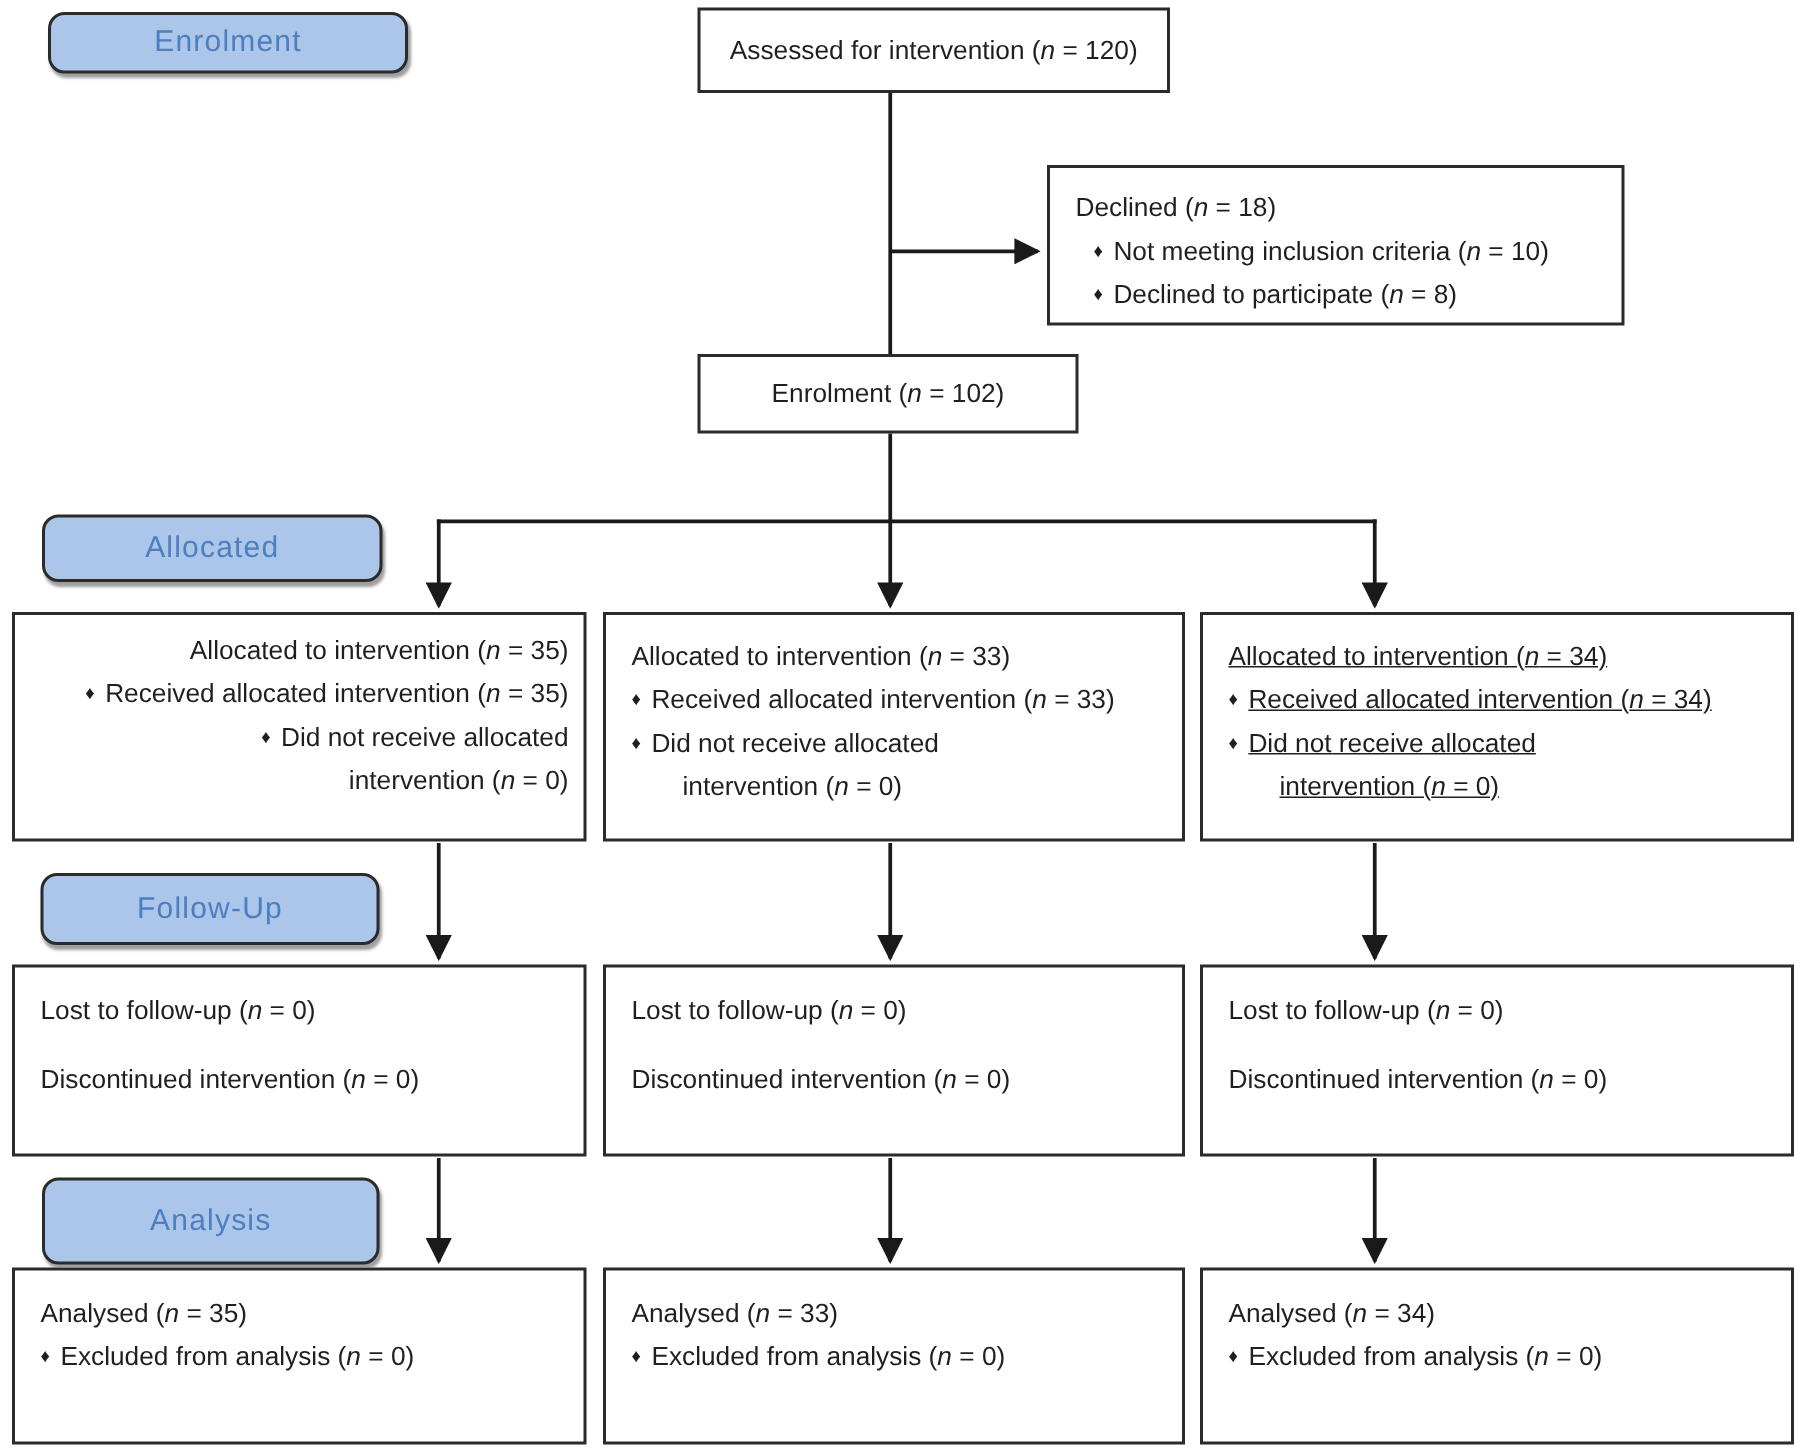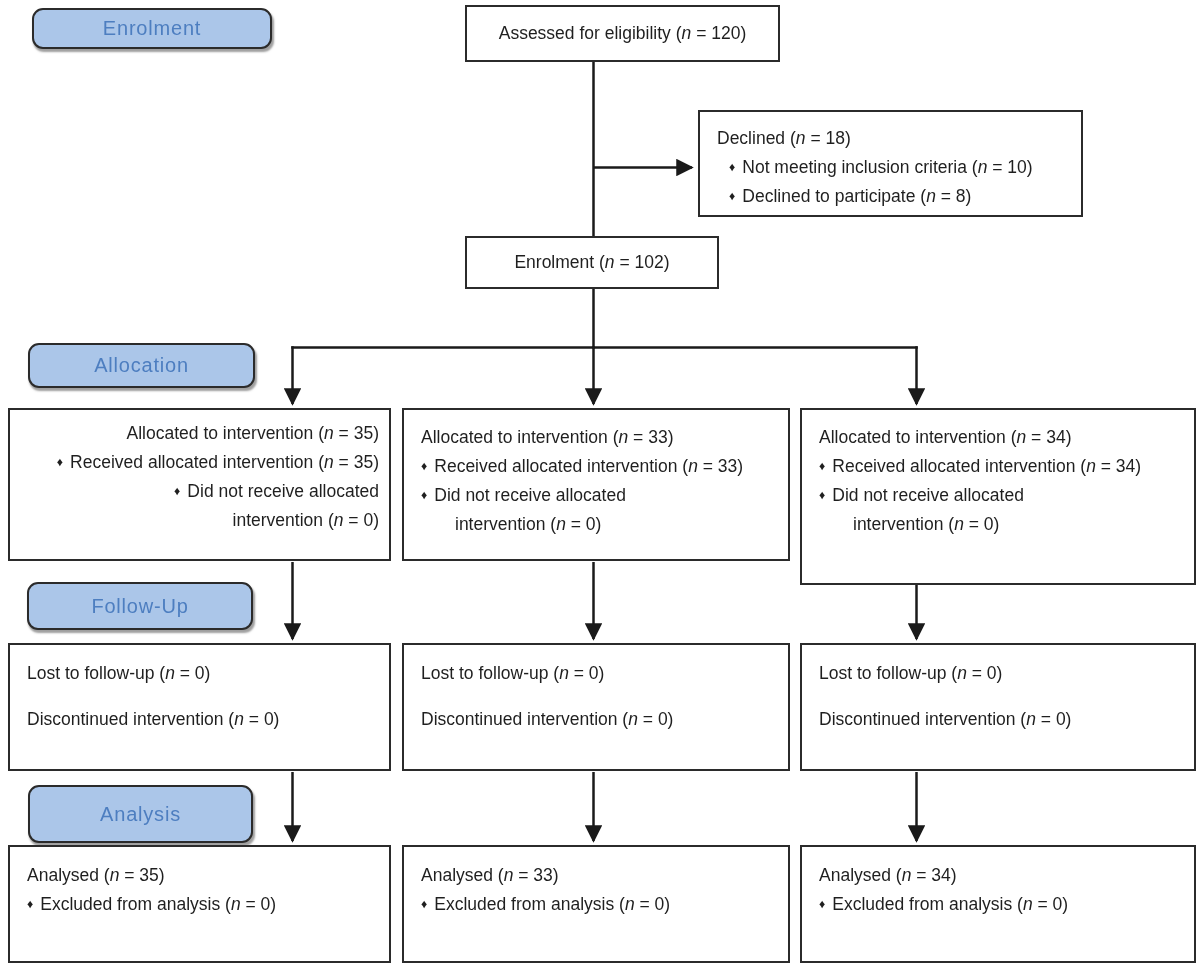--- a/index.html
+++ b/index.html
@@ -84,31 +84,31 @@
       <line x1="292.5" y1="772" x2="292.5" y2="841" marker-end="url(#arrow)"></line>
       <line x1="593.5" y1="772" x2="593.5" y2="841" marker-end="url(#arrow)"></line>
       <line x1="916.5" y1="772" x2="916.5" y2="841" marker-end="url(#arrow)"></line>
     </g>
   </svg>
 
   <div class="section-label" style="left:32px; top:8px; width:240px; height:41px;">
     <span>Enrolment</span>
   </div>
   <div class="section-label" style="left:28px; top:343px; width:227px; height:45px;">
-    <span>Allocation</span>
+    <span>Allocated</span>
   </div>
   <div class="section-label" style="left:27px; top:582px; width:226px; height:48px;">
     <span>Follow-Up</span>
   </div>
   <div class="section-label" style="left:28px; top:785px; width:225px; height:58px;">
     <span>Analysis</span>
   </div>
 
   <div class="flow-box center" style="left:465px; top:5px; width:315px; height:57px;">
-      <div class="line"><span>Assessed for eligibility (</span><i>n</i><span> = 120)</span></div>
+      <div class="line"><span>Assessed for intervention (</span><i>n</i><span> = 120)</span></div>
     </div>
 
   <div class="flow-box" style="left:698px; top:110px; width:385px; height:107px; padding-top:12px;">
       <div class="line"><span>Declined (</span><i>n</i><span> = 18)</span></div>
       <div class="line bullet-indent"><span class="bullet">♦</span><span>Not meeting inclusion criteria (</span><i>n</i><span> = 10)</span></div>
       <div class="line bullet-indent"><span class="bullet">♦</span><span>Declined to participate (</span><i>n</i><span> = 8)</span></div>
     </div>
 
   <div class="flow-box center" style="left:465px; top:236px; width:254px; height:53px;">
       <div class="line"><span>Enrolment (</span><i>n</i><span> = 102)</span></div>
@@ -119,21 +119,21 @@
       <div class="line"><span class="bullet">♦</span><span>Received allocated intervention (</span><i>n</i><span> = 35)</span></div>
       <div class="line"><span class="bullet">♦</span><span>Did not receive allocated</span></div>
       <div class="line indent"><span>intervention (</span><i>n</i><span> = 0)</span></div>
     </div>
   <div class="flow-box" style="left:402px; top:408px; width:388px; height:153px; padding-top:13px;">
       <div class="line"><span>Allocated to intervention (</span><i>n</i><span> = 33)</span></div>
       <div class="line"><span class="bullet">♦</span><span>Received allocated intervention (</span><i>n</i><span> = 33)</span></div>
       <div class="line"><span class="bullet">♦</span><span>Did not receive allocated</span></div>
       <div class="line indent"><span>intervention (</span><i>n</i><span> = 0)</span></div>
     </div>
-  <div class="flow-box" style="left:800px; top:408px; width:396px; height:177px; padding-top:13px;">
+  <div class="flow-box" style="left:800px; top:408px; width:396px; height:153px; padding-top:13px;text-decoration:underline;">
       <div class="line"><span>Allocated to intervention (</span><i>n</i><span> = 34)</span></div>
       <div class="line"><span class="bullet">♦</span><span>Received allocated intervention (</span><i>n</i><span> = 34)</span></div>
       <div class="line"><span class="bullet">♦</span><span>Did not receive allocated</span></div>
       <div class="line indent"><span>intervention (</span><i>n</i><span> = 0)</span></div>
     </div>
 
   <div class="flow-box" style="left:8px; top:643px; width:383px; height:128px; padding-top:14px;">
       <div class="line"><span>Lost to follow-up (</span><i>n</i><span> = 0)</span></div>
       <div class="line gap"><span>Discontinued intervention (</span><i>n</i><span> = 0)</span></div>
     </div>

